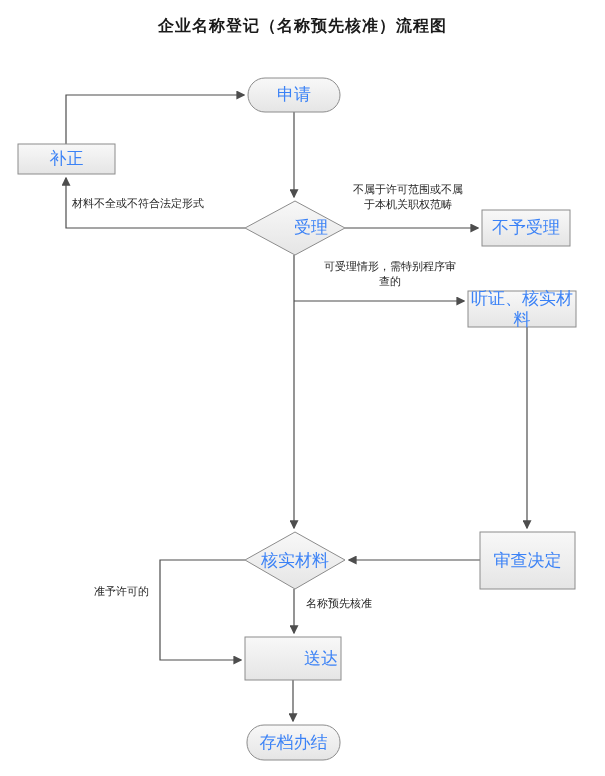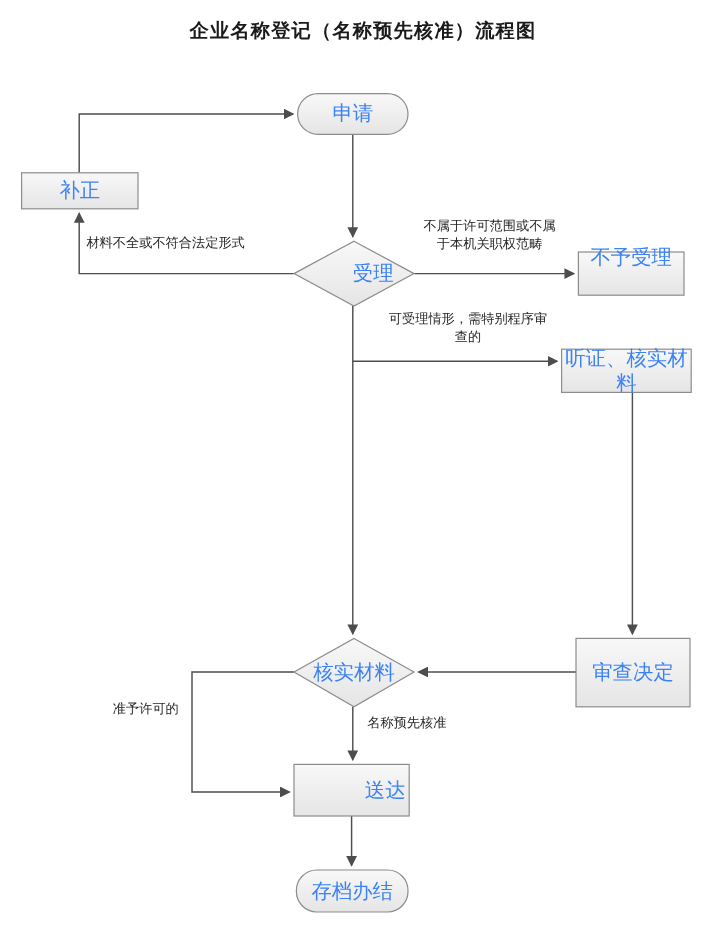--- a/index.html
+++ b/index.html
@@ -83,21 +83,21 @@
       <rect x="480" y="532" width="95" height="57"></rect>
       <polygon points="295,532 345,560 295,589 245,560"></polygon>
       <rect x="245" y="637" width="96" height="43"></rect>
       <rect x="247" y="725" width="93" height="35" rx="17"></rect>
     </g>
   </svg>
 
   <div class="node-label" style="left:248px; top:78px;  width:92px;  height:34px;">申请</div>
   <div class="node-label" style="left:18px;  top:144px; width:97px;  height:30px;">补正</div>
   <div class="node-label" style="left:261px; top:201px; width:100px; height:54px;">受理</div>
-  <div class="node-label" style="left:482px; top:197px; width:88px;  height:36px;border-radius:15px;">不予受理</div>
+  <div class="node-label" style="left:482px; top:210px; width:88px;  height:36px;border-radius:15px;">不予受理</div>
   <div class="node-label" style="left:468px; top:291px; width:108px; height:36px;">听证、核实材料</div>
   <div class="node-label" style="left:480px; top:532px; width:95px;  height:57px;">审查决定</div>
   <div class="node-label" style="left:245px; top:532px; width:100px; height:57px;">核实材料</div>
   <div class="node-label" style="left:245px; top:637px; width:96px;  height:43px;padding-left:28px;">送达</div>
   <div class="node-label" style="left:247px; top:725px; width:93px;  height:35px;">存档办结</div>
 
   <div class="edge-label" style="left:72px;  top:196px;">材料不全或不符合法定形式</div>
   <div class="edge-label center" style="left:344px; top:182px; width:128px;">不属于许可范围或不属
 于本机关职权范畴</div>
   <div class="edge-label center" style="left:316px; top:259px; width:148px;">可受理情形，需特别程序审

